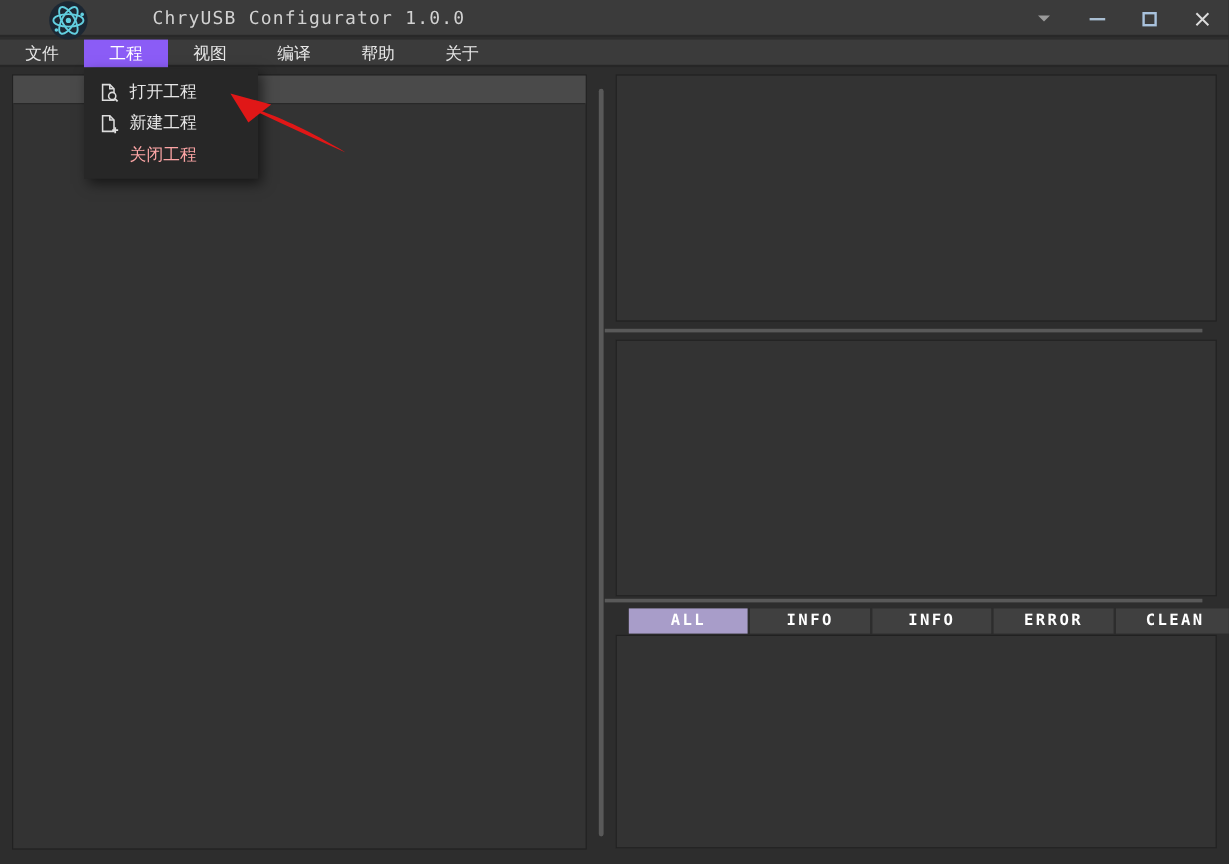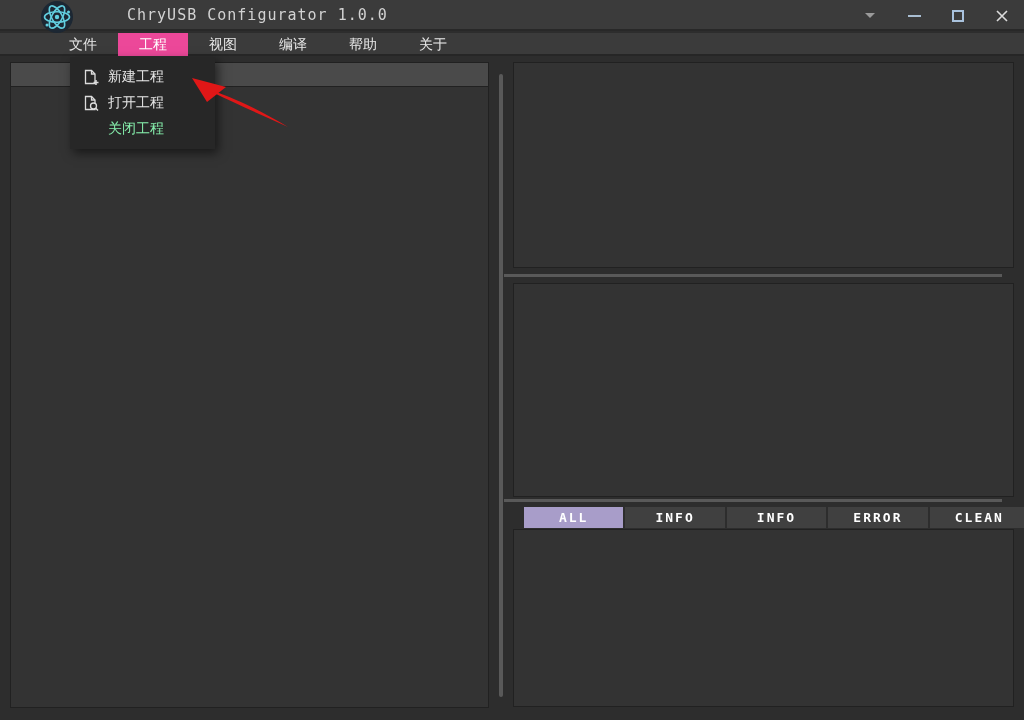--- a/index.html
+++ b/index.html
@@ -27,27 +27,27 @@
   }
   .win-controls { position:absolute; right:0; top:0; height:31px; display:flex; }
   .win-btn { width:44px; height:31px; display:flex; align-items:center; justify-content:center; cursor:default; }
   .caret-shape { width:0; height:0; border-left:5px solid transparent; border-right:5px solid transparent; border-top:5px solid #9a9a9a; }
   .min-shape { width:13px; height:2px; background:#a9bed2; }
   .max-shape { width:12px; height:12px; border:2px solid #a9c2dd; }
 
   
   .menubar {
     position:absolute; left:0; top:33px; width:1024px; height:23px;
-    background:#3b3b3b; display:flex; border-bottom:2px solid #262626;padding-left:48px;
+    background:#3b3b3b; display:flex; border-bottom:2px solid #262626;
   }
   .menu-item {
     width:70px; height:23px; line-height:23px; text-align:center;
     font-size:14px; color:#e8e8e8; cursor:default;
   }
-  .menu-item.active { background:#ec4899; color:#ffffff; }
+  .menu-item.active { background:#8b5cf6; color:#ffffff; }
 
   
   .panel { position:absolute; background:#333333; border:1px solid #212121; }
   .left-panel  { left:10px;  top:62px;  width:479px; height:646px; }
   .left-panel-header { height:24px; background:#4a4a4a; border-bottom:1px solid #212121; }
   .right-top-panel { left:513px; top:62px;  width:501px; height:206px; }
   .right-mid-panel { left:513px; top:283px; width:501px; height:214px; }
   .log-panel       { left:513px; top:529px; width:501px; height:178px; }
 
   .vsplitter {
@@ -79,21 +79,21 @@
     background:#272727; padding:7px 0;
     box-shadow:3px 4px 10px rgba(0,0,0,0.55);
     z-index:10;
   }
   .dd-item {
     height:26px; display:flex; align-items:center;
     font-size:14px; color:#e6e6e6; cursor:default;
   }
   .dd-icon { width:22px; margin-left:10px; margin-right:6px; display:flex; justify-content:center; align-items:center; }
   .dd-label { white-space:nowrap; }
-  .dd-item.disabled { color:#86efac; }
+  .dd-item.disabled { color:#fca5a5; }
 
   
   .red-arrow { position:absolute; left:188px; top:74px; z-index:20; }
 </style>
 </head>
 <body>
 
 <div class="titlebar">
   <div class="app-logo">
     <svg width="34" height="34" viewBox="0 0 34 34">
@@ -157,36 +157,36 @@
 
 <div class="panel log-panel"></div>
 
 <div class="dropdown">
 
   <div class="dd-item">
     <span class="dd-icon">
       <svg width="16" height="17" viewBox="0 0 16 17" fill="none">
         <path d="M2.5 1.5 H8.5 L12 5 V14.5 H2.5 Z" stroke="#dcdcdc" stroke-width="1.3"></path>
         <path d="M8.5 1.5 V5 H12" stroke="#dcdcdc" stroke-width="1.3"></path>
-        <path d="M10.5 13.5 H15.5 M13 11 V16" stroke="#dcdcdc" stroke-width="1.5"></path>
+        <circle cx="10.5" cy="11" r="3" stroke="#dcdcdc" stroke-width="1.3" fill="#272727"></circle>
+        <path d="M12.7 13.2 L15 15.5" stroke="#dcdcdc" stroke-width="1.5"></path>
       </svg>
     </span>
-    <span class="dd-label">新建工程</span>
+    <span class="dd-label">打开工程</span>
   </div>
 
   <div class="dd-item">
     <span class="dd-icon">
       <svg width="16" height="17" viewBox="0 0 16 17" fill="none">
         <path d="M2.5 1.5 H8.5 L12 5 V14.5 H2.5 Z" stroke="#dcdcdc" stroke-width="1.3"></path>
         <path d="M8.5 1.5 V5 H12" stroke="#dcdcdc" stroke-width="1.3"></path>
-        <circle cx="10.5" cy="11" r="3" stroke="#dcdcdc" stroke-width="1.3" fill="#272727"></circle>
-        <path d="M12.7 13.2 L15 15.5" stroke="#dcdcdc" stroke-width="1.5"></path>
+        <path d="M10.5 13.5 H15.5 M13 11 V16" stroke="#dcdcdc" stroke-width="1.5"></path>
       </svg>
     </span>
-    <span class="dd-label">打开工程</span>
+    <span class="dd-label">新建工程</span>
   </div>
 
   <div class="dd-item disabled">
     <span class="dd-icon"></span>
     <span class="dd-label">关闭工程</span>
   </div>
 
 
 
 </div>

